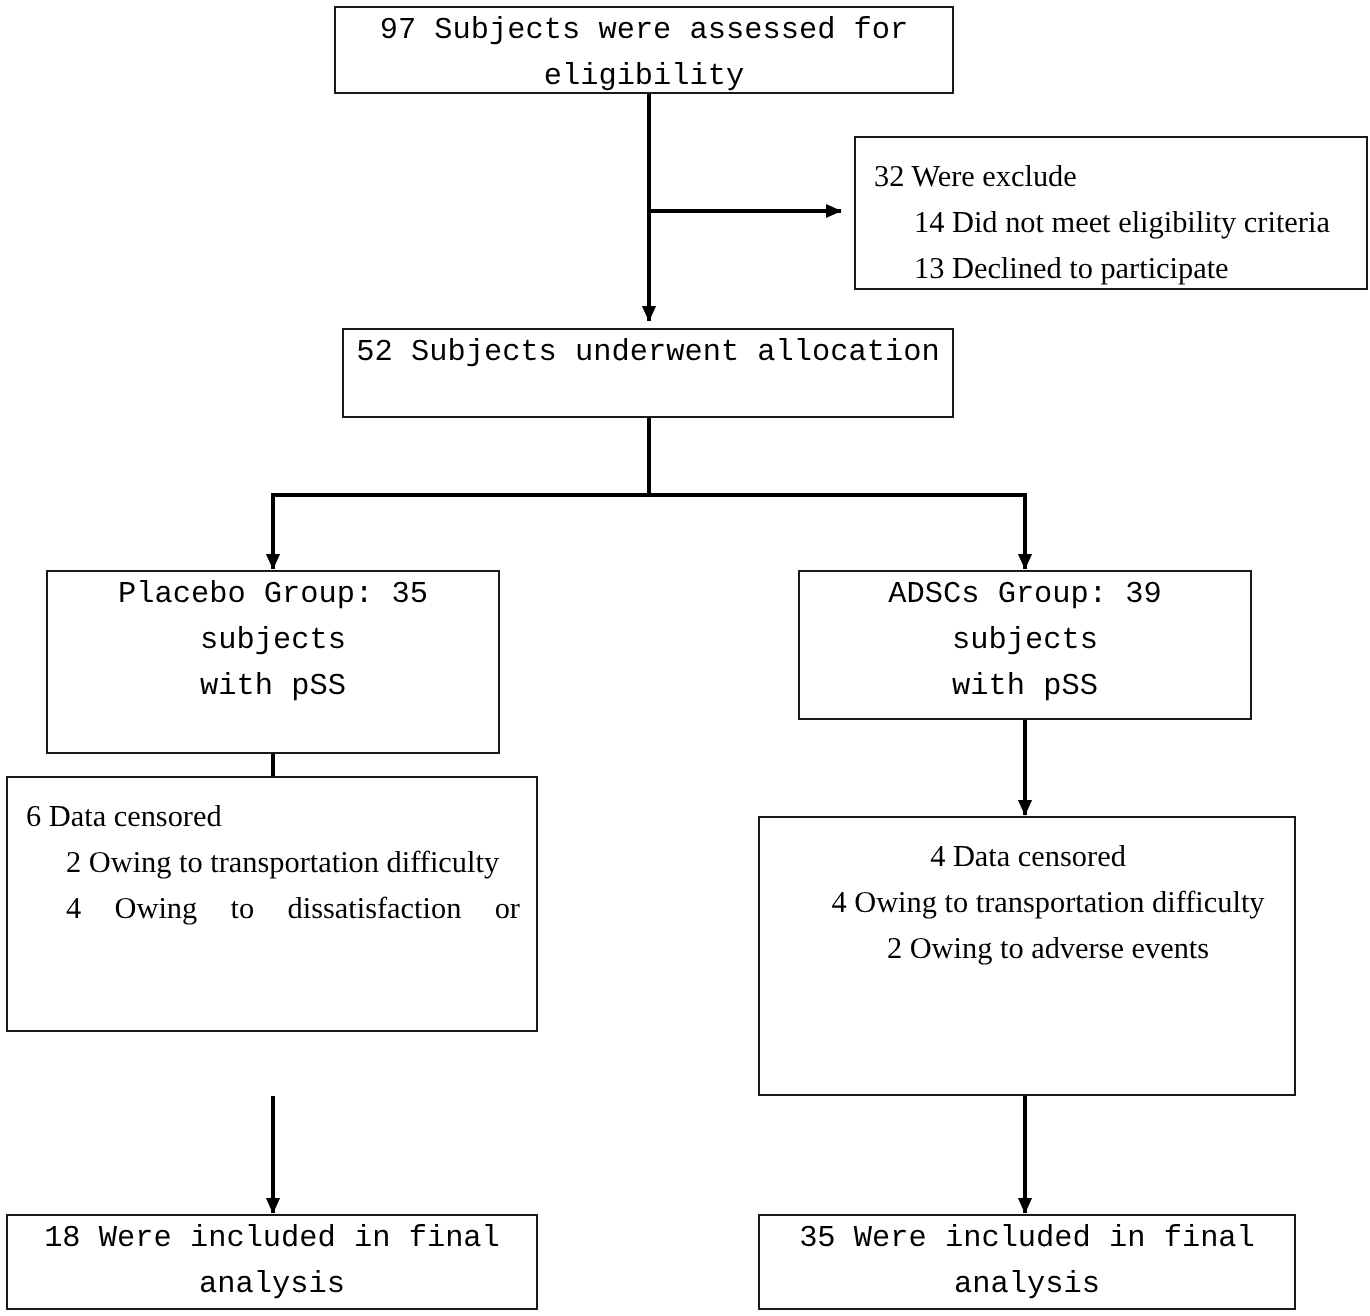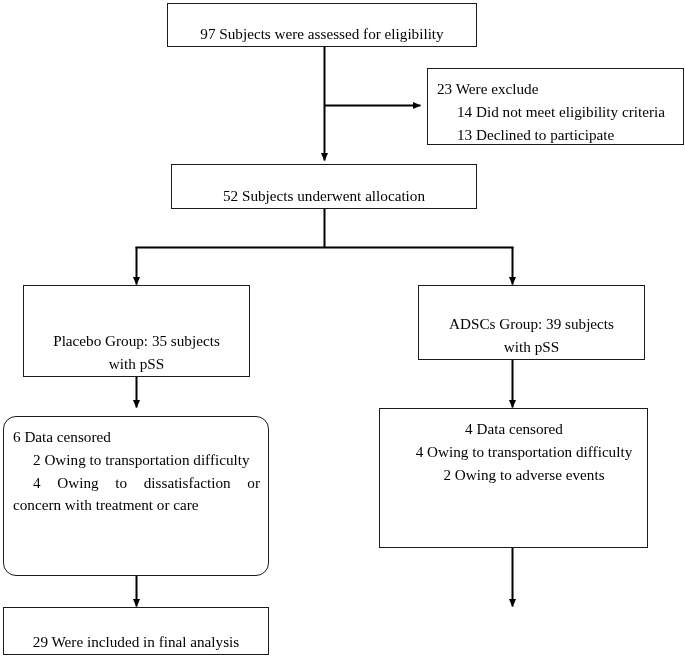--- a/index.html
+++ b/index.html
@@ -31,23 +31,24 @@
     position: absolute;
     box-sizing: border-box;
     border: 1.6px solid #1a1a1a;
     background: #ffffff;
     font-size: 15.2px;
     line-height: 1.5;
     color: #000000;
   }
   .node.center {
     display: flex;
-    align-items: flex-end;
+    align-items: flex-start;
     justify-content: center;
     text-align: center;
+    font-family: Liberation Mono, monospace;
   }
   .node.center .inner {
     width: 100%;
     padding: 0 6px;
     box-sizing: border-box;
   }
   .node.listbox {
     padding: 9px 8px 8px 9px;
   }
   .line1 {
@@ -93,54 +94,56 @@
 
     <line x1="136.5" y1="548" x2="136.5" y2="606.5" stroke="#000000" stroke-width="2" marker-end="url(#arrow)"></line>
     <line x1="512.5" y1="548" x2="512.5" y2="606.5" stroke="#000000" stroke-width="2" marker-end="url(#arrow)"></line>
   </svg>
 
   <div class="node center" style="left:167px; top:3px; width:310px; height:44px;">
     <div class="inner">97 Subjects were assessed for eligibility</div>
   </div>
 
   <div class="node listbox" style="left:427px; top:68px; width:257px; height:77px;">
-    <div class="line1">23 Were exclude</div>
+    <div class="line1">32 Were exclude</div>
     <div class="sub">14 Did not meet eligibility criteria</div>
     <div class="sub">13 Declined to participate</div>
   </div>
 
   <div class="node center" style="left:171px; top:164px; width:306px; height:45px;">
     <div class="inner">52 Subjects underwent allocation</div>
   </div>
 
   <div class="node center" style="left:23px; top:285px; width:227px; height:92px;">
     <div class="inner two-line">
       <div>Placebo Group: 35 subjects</div>
       <div>with pSS</div>
     </div>
   </div>
 
-  <div class="node center" style="left:399px; top:285px; width:227px; height:75px;margin-left:19px;">
+  <div class="node center" style="left:399px; top:285px; width:227px; height:75px;">
     <div class="inner two-line">
       <div>ADSCs Group: 39 subjects</div>
       <div>with pSS</div>
     </div>
   </div>
 
-  <div class="node listbox" style="left:3px; top:416px; width:266px; height:160px;border-radius:13px;">
+  <div class="node listbox" style="left:3px; top:388px; width:266px; height:128px;">
     <div class="line1">6 Data censored</div>
     <div class="sub">2 Owing to transportation difficulty</div>
     <div class="sub justify-line">4   Owing   to   dissatisfaction   or</div>
-    <div class="cont">concern with treatment or care</div>
   </div>
 
   <div class="node listbox" style="left:379px; top:408px; width:269px; height:140px;text-align:center;">
     <div class="line1">4 Data censored</div>
     <div class="sub">4 Owing to transportation difficulty</div>
     <div class="sub">2 Owing to adverse events</div>
   </div>
 
   <div class="node center" style="left:3px; top:607px; width:266px; height:48px;">
-    <div class="inner">29 Were included in final analysis</div>
+    <div class="inner">18 Were included in final analysis</div>
   </div>
 
+  <div class="node center" style="left:379px; top:607px; width:269px; height:48px;">
+    <div class="inner">35 Were included in final analysis</div>
+  </div>
 
 </div>
 
 </body></html>

